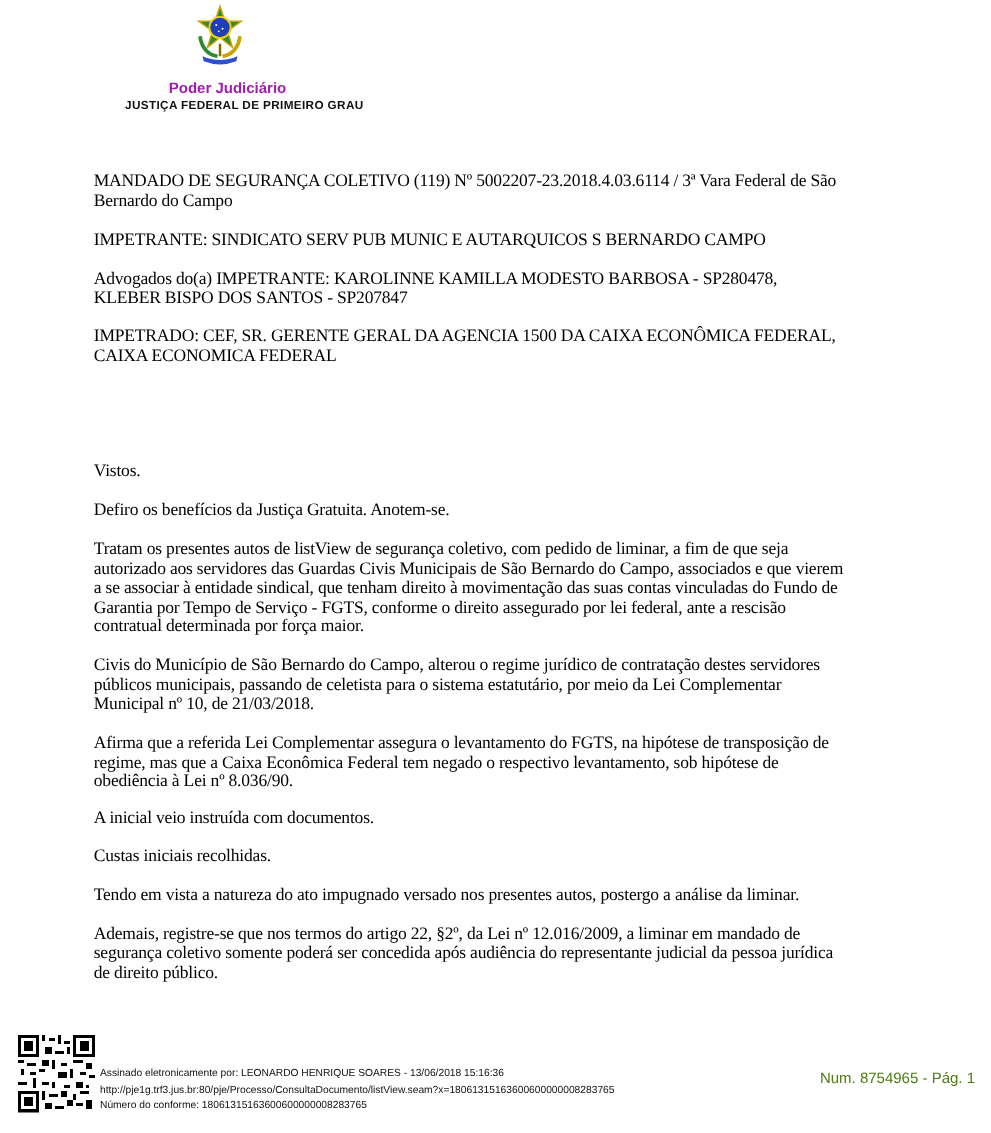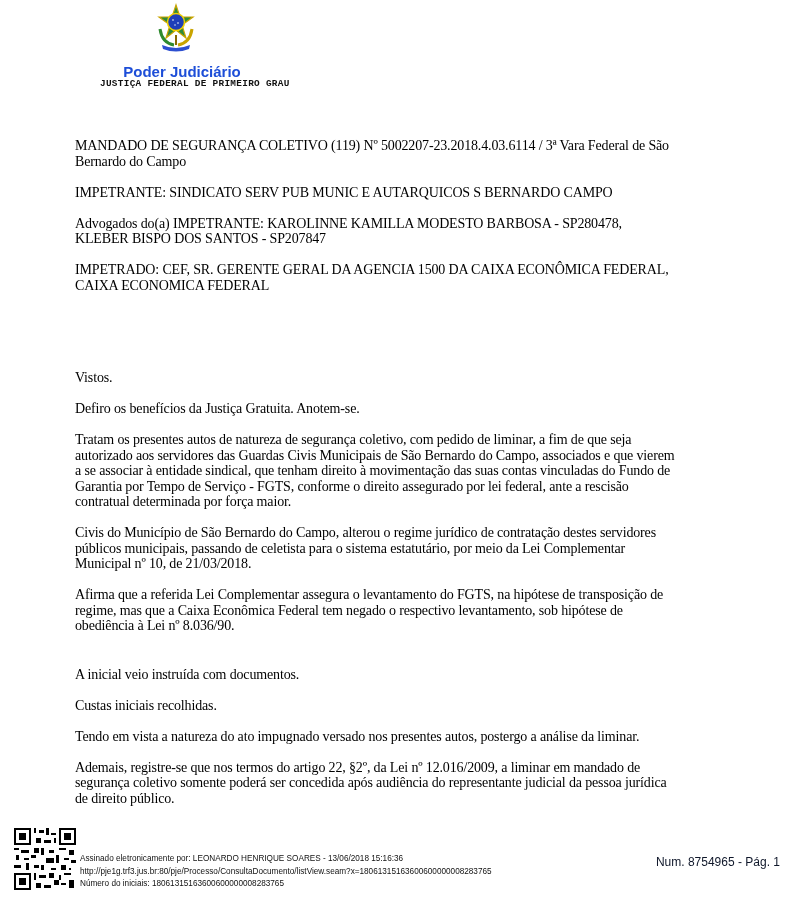--- a/index.html
+++ b/index.html
@@ -1,33 +1,33 @@
 <!DOCTYPE html>
 <html><head>
 <meta charset="utf-8">
 <style>
   html, body { margin:0; padding:0; background:#ffffff; }
   body { width:793px; height:906px; position:relative; overflow:hidden; color:#000; }
   .header { position:absolute; left:70px; top:0; width:230px; height:95px; }
   .emblem { position:absolute; left:86px; top:3px; width:40px; height:50px; }
   .h-title { position:absolute; left:0; top:63px; width:224px; text-align:center;
-    font-family:"Liberation Sans", sans-serif; font-size:15px; font-weight:bold; color:#1d4ed8; }
-  .h-sub { position:absolute; left:6px; top:78px; font-family:Liberation Mono, monospace;
+    font-family:"Liberation Sans", sans-serif; font-size:12px; font-weight:bold; color:#a21caf; }
+  .h-sub { position:absolute; left:6px; top:78px; font-family:Liberation Sans, sans-serif;
     font-size:9.4px; font-weight:bold; letter-spacing:0.3px; color:#111; white-space:nowrap;padding-left:24px; }
   .doc { position:absolute; left:75px; top:138px; width:610px;
     font-family:"Liberation Serif", serif; font-size:14px; line-height:15.5px; letter-spacing:-0.15px; }
   .doc p { margin:0; }
   .p-gap { margin-bottom:15.5px !important; }
   .big-gap { height:77px; }
   .footer { position:absolute; left:0; top:826px; width:793px; height:80px; }
   .qr { position:absolute; left:14px; top:2px; width:62px; height:62px; }
   .sig { position:absolute; left:80px; top:27px; font-family:"Liberation Sans", sans-serif;
     font-size:8.2px; line-height:12.5px; color:#111; white-space:nowrap; }
   .pagenum { position:absolute; right:13px; top:29px; font-family:"Liberation Sans", sans-serif;
-    font-size:12px; color:#0f172a; }
+    font-size:12px; color:#4d7c0f; }
 </style>
 </head>
 <body>
 
 <div class="header">
   <svg class="emblem" viewBox="0 0 40 50">
     <polygon points="20,2 24,14 37,14 26,22 30,35 20,27 10,35 14,22 3,14 16,14" fill="#2e8b3a" stroke="#c9a400" stroke-width="1.2"></polygon>
     <circle cx="20" cy="19" r="8.5" fill="#1f3fb8" stroke="#f2d200" stroke-width="1.5"></circle>
     <circle cx="17" cy="17" r="0.8" fill="#fff"></circle>
       <circle cx="22" cy="20" r="0.8" fill="#fff"></circle>
@@ -48,34 +48,34 @@
   <p>Advogados do(a) IMPETRANTE: KAROLINNE KAMILLA MODESTO BARBOSA - SP280478,</p>
   <p class="p-gap">KLEBER BISPO DOS SANTOS - SP207847</p>
   <p>IMPETRADO: CEF, SR. GERENTE GERAL DA AGENCIA 1500 DA CAIXA ECONÔMICA FEDERAL,</p>
   <p>CAIXA ECONOMICA FEDERAL</p>
   <div class="big-gap"></div>
 
   <p class="p-gap">Vistos.</p>
   <p class="p-gap">Defiro os benefícios da Justiça Gratuita. Anotem-se.</p>
 
   <div class="p-gap" style="margin-bottom:15.5px">
-    <p>Tratam os presentes autos de natureza de segurança coletivo, com pedido de liminar, a fim de que seja</p>
+    <p>Tratam os presentes autos de listView de segurança coletivo, com pedido de liminar, a fim de que seja</p>
     <p>autorizado aos servidores das Guardas Civis Municipais de São Bernardo do Campo, associados e que vierem</p>
     <p>a se associar à entidade sindical, que tenham direito à movimentação das suas contas vinculadas do Fundo de</p>
     <p>Garantia por Tempo de Serviço - FGTS, conforme o direito assegurado por lei federal, ante a rescisão</p>
     <p>contratual determinada por força maior.</p>
   </div>
 
   <div style="margin-bottom:15.5px">
     <p>Civis do Município de São Bernardo do Campo, alterou o regime jurídico de contratação destes servidores</p>
     <p>públicos municipais, passando de celetista para o sistema estatutário, por meio da Lei Complementar</p>
     <p>Municipal nº 10, de 21/03/2018.</p>
   </div>
 
-  <div style="margin-bottom:33px">
+  <div style="margin-bottom:13px">
     <p>Afirma que a referida Lei Complementar assegura o levantamento do FGTS, na hipótese de transposição de</p>
     <p>regime, mas que a Caixa Econômica Federal tem negado o respectivo levantamento, sob hipótese de</p>
     <p>obediência à Lei nº 8.036/90.</p>
   </div>
 
   <p class="p-gap">A inicial veio instruída com documentos.</p>
   <p class="p-gap">Custas iniciais recolhidas.</p>
   <p class="p-gap">Tendo em vista a natureza do ato impugnado versado nos presentes autos, postergo a análise da liminar.</p>
 
   <div>
@@ -134,16 +134,16 @@
         <rect x="9" y="22" width="2" height="2"></rect>
         <rect x="12" y="23" width="3" height="1"></rect>
         <rect x="16" y="21" width="2" height="2"></rect>
       <rect x="19" y="22" width="2" height="1"></rect>
         <rect x="22" y="21" width="2" height="3"></rect>
     </g>
   </svg>
   <div class="sig">
     <div>Assinado eletronicamente por: LEONARDO HENRIQUE SOARES - 13/06/2018 15:16:36</div>
     <div>http://pje1g.trf3.jus.br:80/pje/Processo/ConsultaDocumento/listView.seam?x=18061315163600600000008283765</div>
-    <div>Número do iniciais: 18061315163600600000008283765</div>
+    <div>Número do conforme: 18061315163600600000008283765</div>
   </div>
   <div class="pagenum">Num. 8754965 - Pág. 1</div>
 </div>
 
 </body></html>

